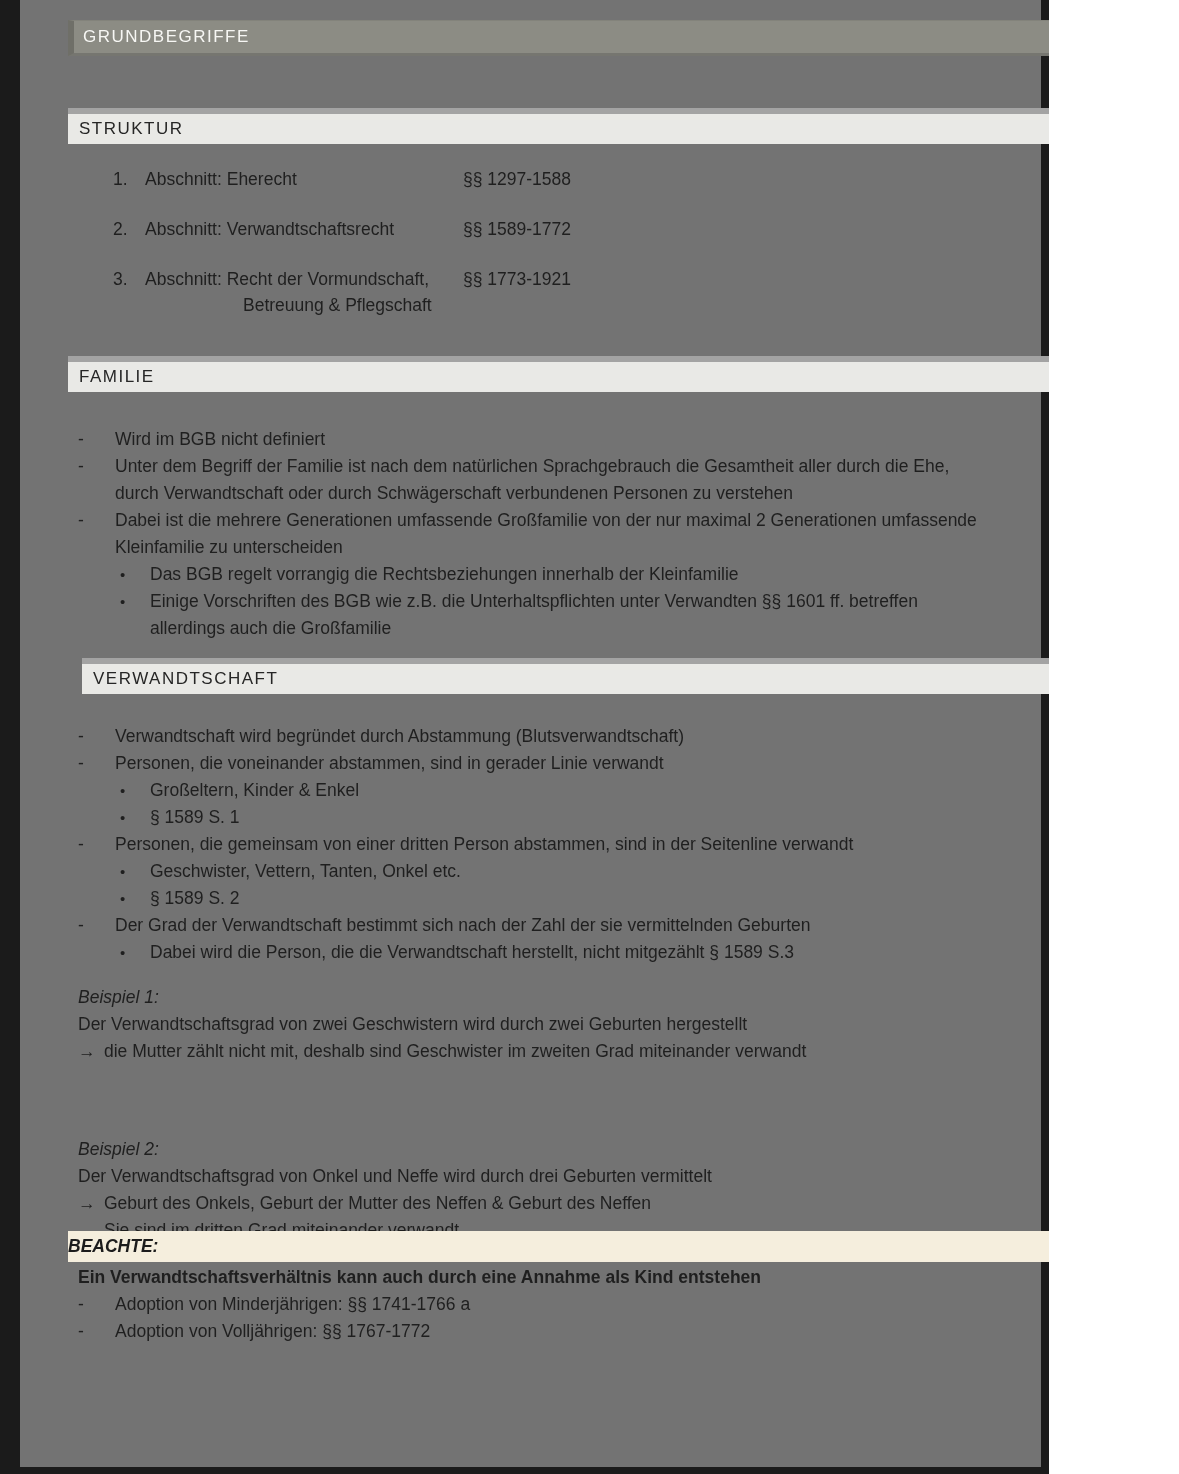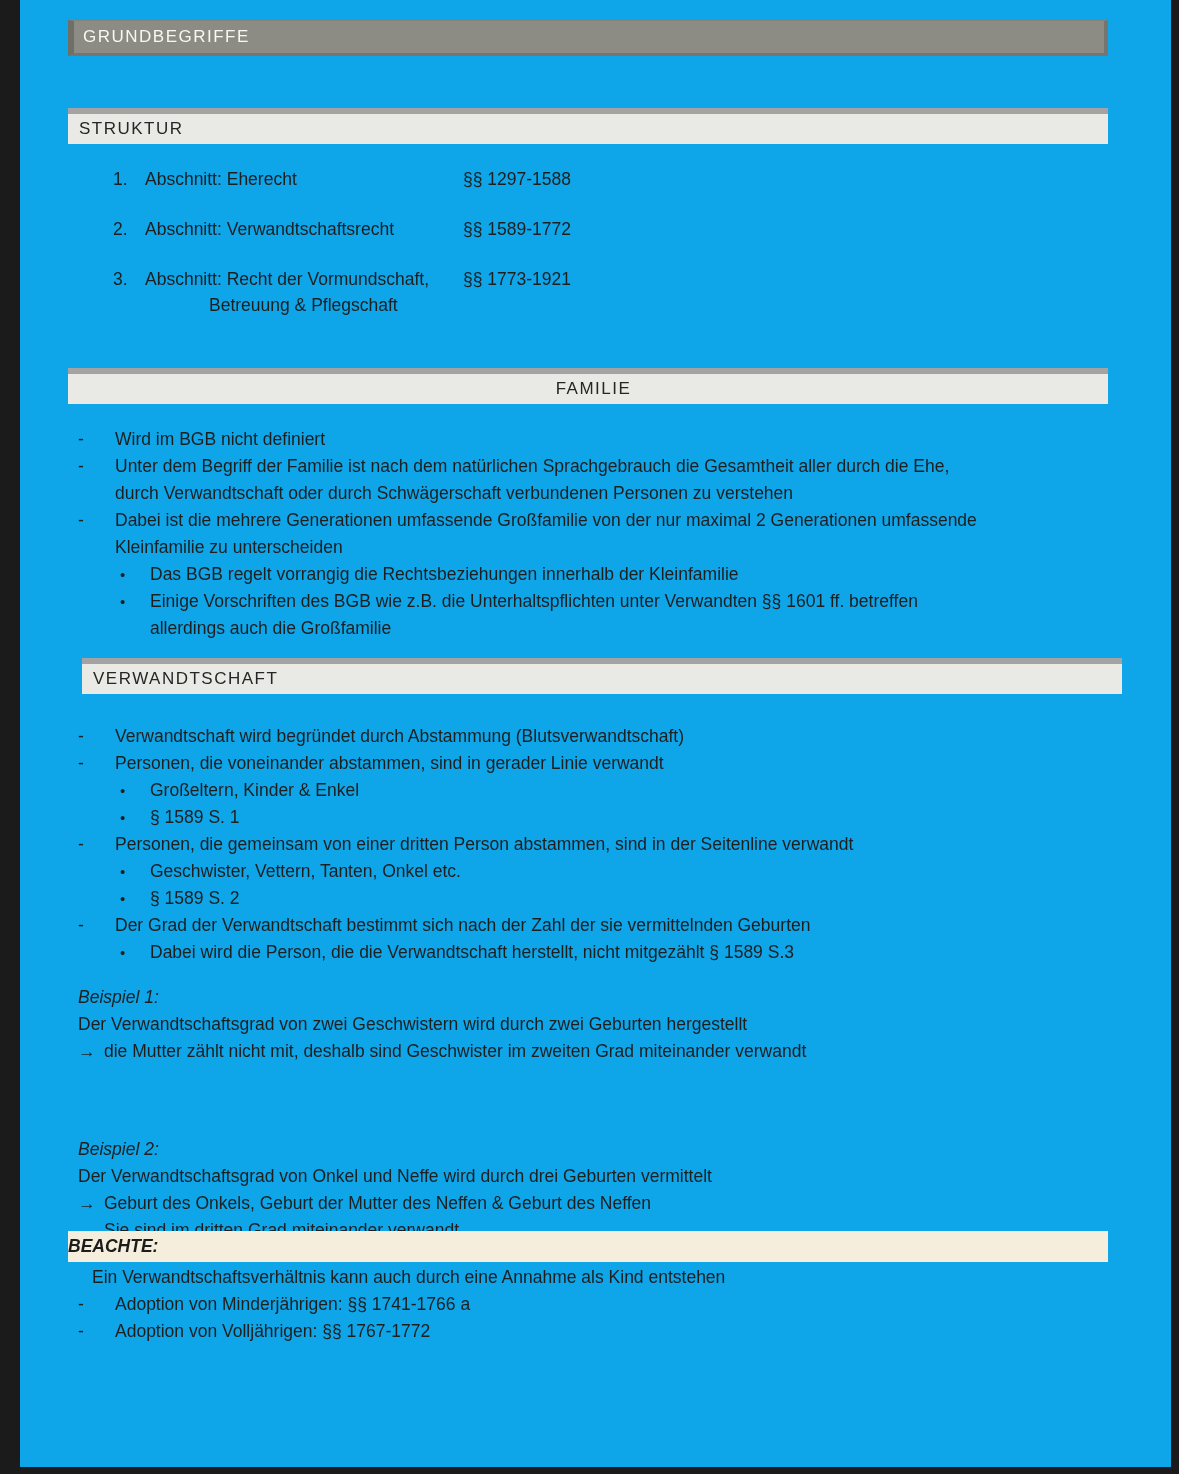--- a/index.html
+++ b/index.html
@@ -1,20 +1,20 @@
 <!DOCTYPE html>
 <html><head>
 <meta charset="utf-8">
 <style>
   html, body { margin: 0; padding: 0; background: #ffffff; }
   .page {
     position: relative;
-    width: 1179px;
+    width: 1049px;
     height: 1474px;
-    background: #0ea5e9;
+    background: #737373;
     overflow: hidden;
     font-family: "Liberation Sans", "DejaVu Sans", sans-serif;
     color: #1f1f1f;
   }
   .frame { position: absolute; background: #1b1b1b; }
   .frame-left   { left: 0; top: 0; width: 20px; height: 1474px; }
   .frame-right  { right: 0; top: 0; width: 8px; height: 1474px; }
   .frame-bottom { left: 0; bottom: 0; width: 1179px; height: 7px; }
 
   .bar {
@@ -63,38 +63,38 @@
     left: 68px;
     width: 1040px;
     font-size: 17.5px;
     line-height: 27px;
   }
 
   
   .s-row { display: flex; margin-bottom: 24px; line-height: 26px; }
   .s-num   { width: 32px; margin-left: 45px; flex: none; }
   .s-label { width: 318px; flex: none; }
-  .s-label-l2 { margin-left: 64px; }
+  .s-label-l2 { margin-left: 98px; }
   .s-ref   { flex: none; }
 
   
   .row { display: flex; }
   .row-l1 { margin-left: 10px; }
   .row-l2 { margin-left: 52px; }
   .m-dash   { width: 37px; flex: none; }
   .m-bullet { width: 30px; flex: none; font-size: 15px; }
   .m-arrow  { width: 26px; flex: none; }
   .row-text { white-space: pre-line; }
 
   
   .beispiel { position: absolute; left: 78px; width: 1020px; font-size: 17.5px; line-height: 27px; }
   .beispiel-label { font-style: italic; }
 
   .beachte-body { top: 1264px; }
-  .beachte-intro { margin-left: 24px; }
+  .beachte-intro { margin-left: 10px; font-weight: bold; }
 </style>
 </head>
 <body>
 
 <div class="page">
   <div class="frame frame-left"></div>
   <div class="frame frame-right"></div>
   <div class="frame frame-bottom"></div>
 
   <div class="bar title-bar">
@@ -118,21 +118,21 @@
     <div class="s-row">
       <span class="s-num">3.</span>
       <span class="s-label">
         <span>Abschnitt: Recht der Vormundschaft,</span>
         <span class="s-label-l2" style="display:block;">Betreuung &amp; Pflegschaft</span>
       </span>
       <span class="s-ref">§§ 1773-1921</span>
     </div>
   </div>
 
-  <div class="bar section-bar" style="top:368px;justify-content:center;">
+  <div class="bar section-bar" style="top:356px;">
     <span>FAMILIE</span>
   </div>
   <div class="content" style="top:426px;">
     <div class="row row-l1">
       <span class="m-dash">-</span>
       <span class="row-text">Wird im BGB nicht definiert</span>
     </div>
     <div class="row row-l1">
       <span class="m-dash">-</span>
       <span class="row-text">Unter dem Begriff der Familie ist nach dem natürlichen Sprachgebrauch die Gesamtheit aller durch die Ehe,

